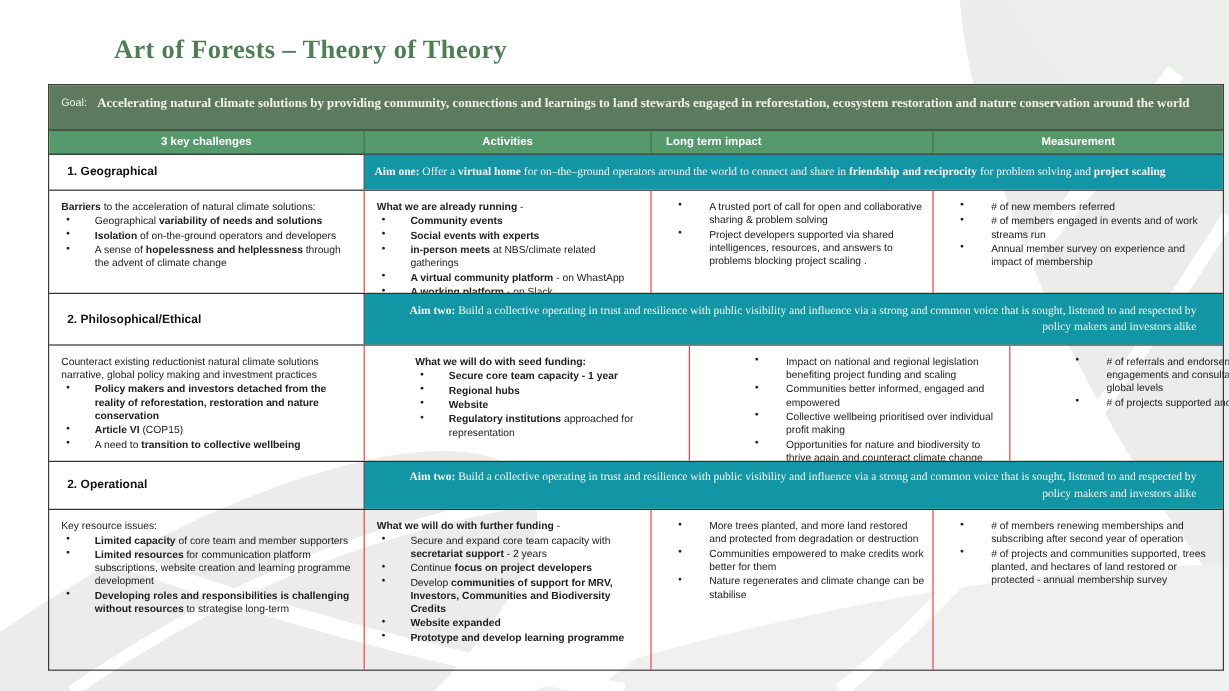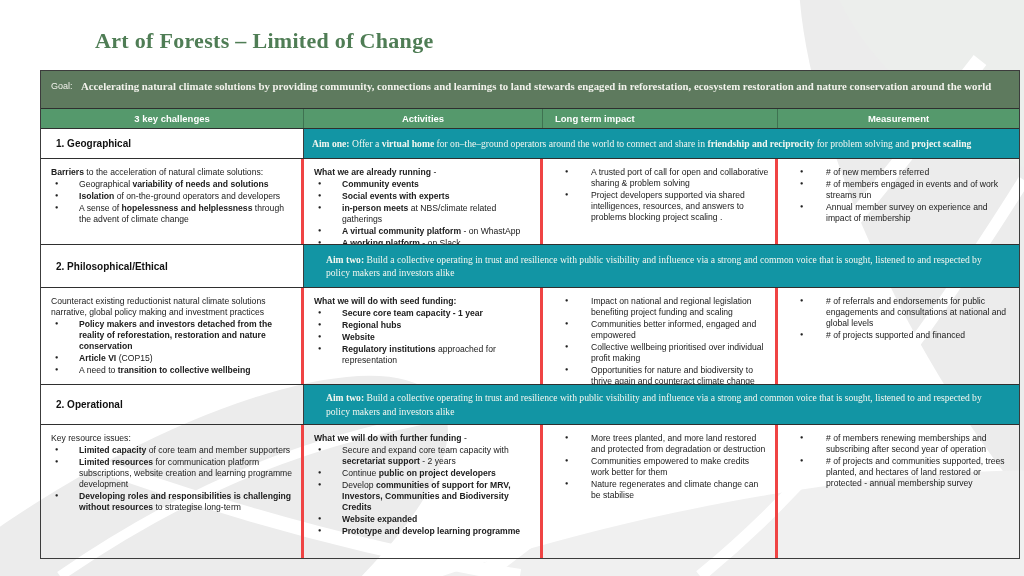--- a/index.html
+++ b/index.html
@@ -37,33 +37,33 @@
   
   .band-top { display:flex; border-bottom:1px solid #2f2f2f; }
   .label-cell { width:263px; flex:0 0 263px; background:transparent;
                 display:flex; align-items:center; padding-left:15px;
                 font-weight:bold; font-size:10px; color:#111;
                 border-right:1px solid #3c3c3c; }
   .aim { flex:1; background:#1295a4; color:#f4f7f0;
          font-family:"Liberation Serif","DejaVu Serif",serif; font-size:9.6px; line-height:1.4;
          display:flex; align-items:center; }
   .aim-left   { text-align:left;  padding:12px 8px; }
-  .aim-center { text-align:left; padding:2px 22px; }
+  .aim-center { text-align:right; padding:2px 22px; }
   .h-band1-top { height:30px; }
   .h-band2-top { height:43px; }
   .h-band3-top { height:40px; }
 
   
   .band-body { display:grid; grid-template-columns:263px 239px 235px 241px;
                border-bottom:1px solid #2f2f2f; }
   .band-body:last-child { border-bottom:none; }
   .h-band1-body { height:86px; }
-  .h-band2-body { height:97px; }
+  .h-band2-body { height:97px;gap:32px; }
   .h-band3-body { height:133px; }
-  .cell { border-right:3px solid #ef4444; overflow:hidden; padding:8px 6px 0 0;
+  .cell { border-right:1px solid #ef4444; overflow:hidden; padding:8px 6px 0 0;
           font-size:8.6px; color:#202020; line-height:1.28; background:transparent; }
   .cell:last-child { border-right:none; }
   .intro { padding-left:10px; margin-bottom:1px; }
   .bullets { list-style:none; }
   .bullets li { position:relative; padding-left:38px; margin-bottom:1px; }
   .bullets li::before { content:"●"; position:absolute; left:14px; top:1px; font-size:5.5px; }
   .indent-lg li { padding-left:48px; }
   .indent-lg li::before { left:22px; }
   b { font-weight:bold; }
 </style>
@@ -78,21 +78,21 @@
       <ellipse cx="1010" cy="50" rx="210" ry="95" transform="rotate(35 1010 50)" fill="#eceeec"></ellipse>
       <ellipse cx="110" cy="610" rx="390" ry="130" transform="rotate(-32 110 610)" fill="#ececec"></ellipse>
       <ellipse cx="700" cy="630" rx="520" ry="120" transform="rotate(-12 700 630)" fill="#f0f0f0"></ellipse>
       <path d="M 980 60 C 840 240 700 420 480 576" stroke="#ffffff" stroke-width="16" fill="none"></path>
       <path d="M 1024 180 C 930 330 830 470 700 576" stroke="#ffffff" stroke-width="12" fill="none"></path>
       <path d="M 0 430 C 140 480 300 540 520 576" stroke="#ffffff" stroke-width="14" fill="none"></path>
       <path d="M 60 576 C 200 480 340 420 560 400" stroke="#ffffff" stroke-width="10" fill="none"></path>
     </g>
   </svg>
 
-  <h1 class="title">Art of Forests – Limited of Change</h1>
+  <h1 class="title">Art of Forests – Theory of Theory</h1>
 
   <div class="toc">
 
     <div class="goal">
       <span class="goal-label">Goal:</span>
       <span class="goal-text">Accelerating natural climate solutions by providing community, connections and learnings to land stewards engaged in reforestation, ecosystem restoration and nature conservation around the world</span>
     </div>
 
     <div class="head-row">
       <div class="head-cell">3 key challenges</div>
@@ -193,21 +193,21 @@
         <ul class="bullets">
             <li><b>Limited capacity</b> of core team and member supporters</li>
             <li><b>Limited resources</b> for communication platform subscriptions, website creation and learning programme development</li>
             <li><b>Developing roles and responsibilities is challenging without resources</b> to strategise long-term</li>
           </ul>
       </div>
       <div class="cell">
         <p class="intro"><b>What we will do with further funding</b> -</p>
         <ul class="bullets">
             <li>Secure and expand core team capacity with <b>secretariat support</b> - 2 years</li>
-            <li>Continue <b>public on project developers</b></li>
+            <li>Continue <b>focus on project developers</b></li>
             <li>Develop <b>communities of support for MRV, Investors, Communities and Biodiversity Credits</b></li>
             <li><b>Website expanded</b></li>
             <li><b>Prototype and develop learning programme</b></li>
           </ul>
       </div>
       <div class="cell">
         <ul class="bullets indent-lg">
             <li>More trees planted, and more land restored and protected from degradation or destruction</li>
             <li>Communities  empowered to make credits work better for them</li>
             <li>Nature regenerates and climate change can be stabilise</li>

